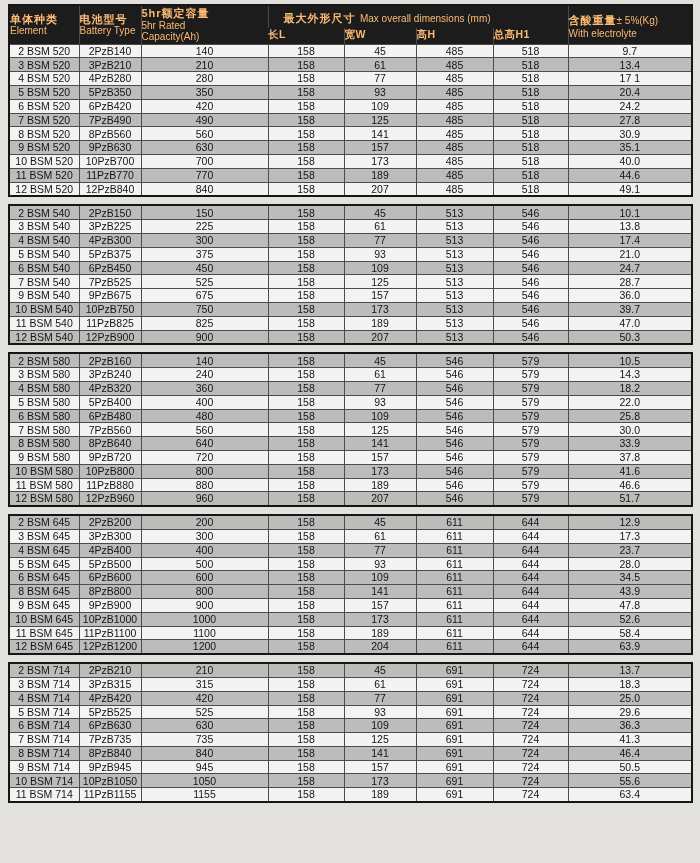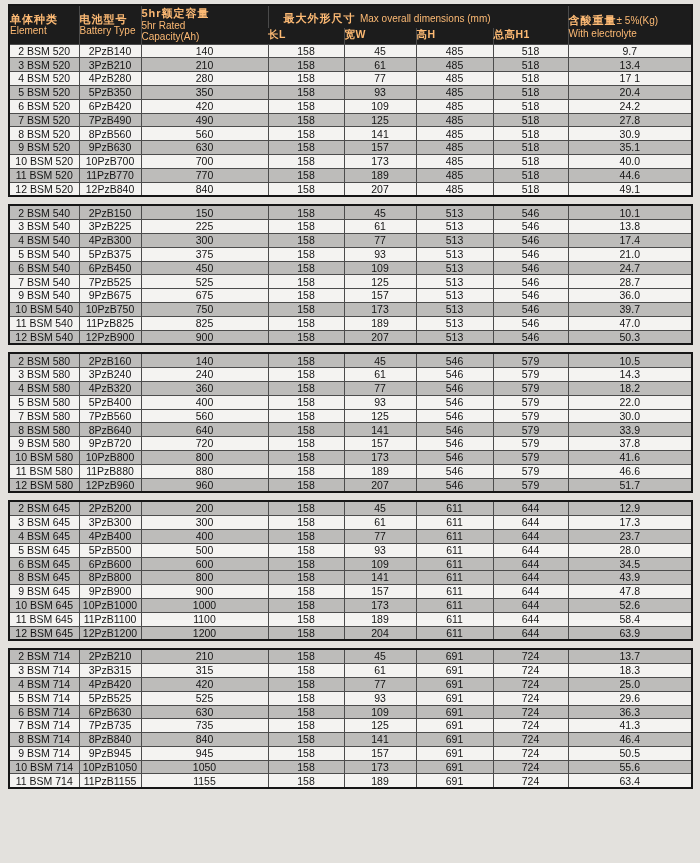--- a/index.html
+++ b/index.html
@@ -399,20 +399,30 @@
         <tr class="w">
           <td>5 BSM 580</td>
           <td>5PzB400</td>
           <td>400</td>
           <td>158</td>
           <td>93</td>
           <td>546</td>
           <td>579</td>
           <td>22.0</td>
         </tr>
+        <tr class="g">
+          <td>6 BSM 580</td>
+          <td>6PzB480</td>
+          <td>480</td>
+          <td>158</td>
+          <td>109</td>
+          <td>546</td>
+          <td>579</td>
+          <td>25.8</td>
+        </tr>
         <tr class="w">
           <td>7 BSM 580</td>
           <td>7PzB560</td>
           <td>560</td>
           <td>158</td>
           <td>125</td>
           <td>546</td>
           <td>579</td>
           <td>30.0</td>
         </tr>

